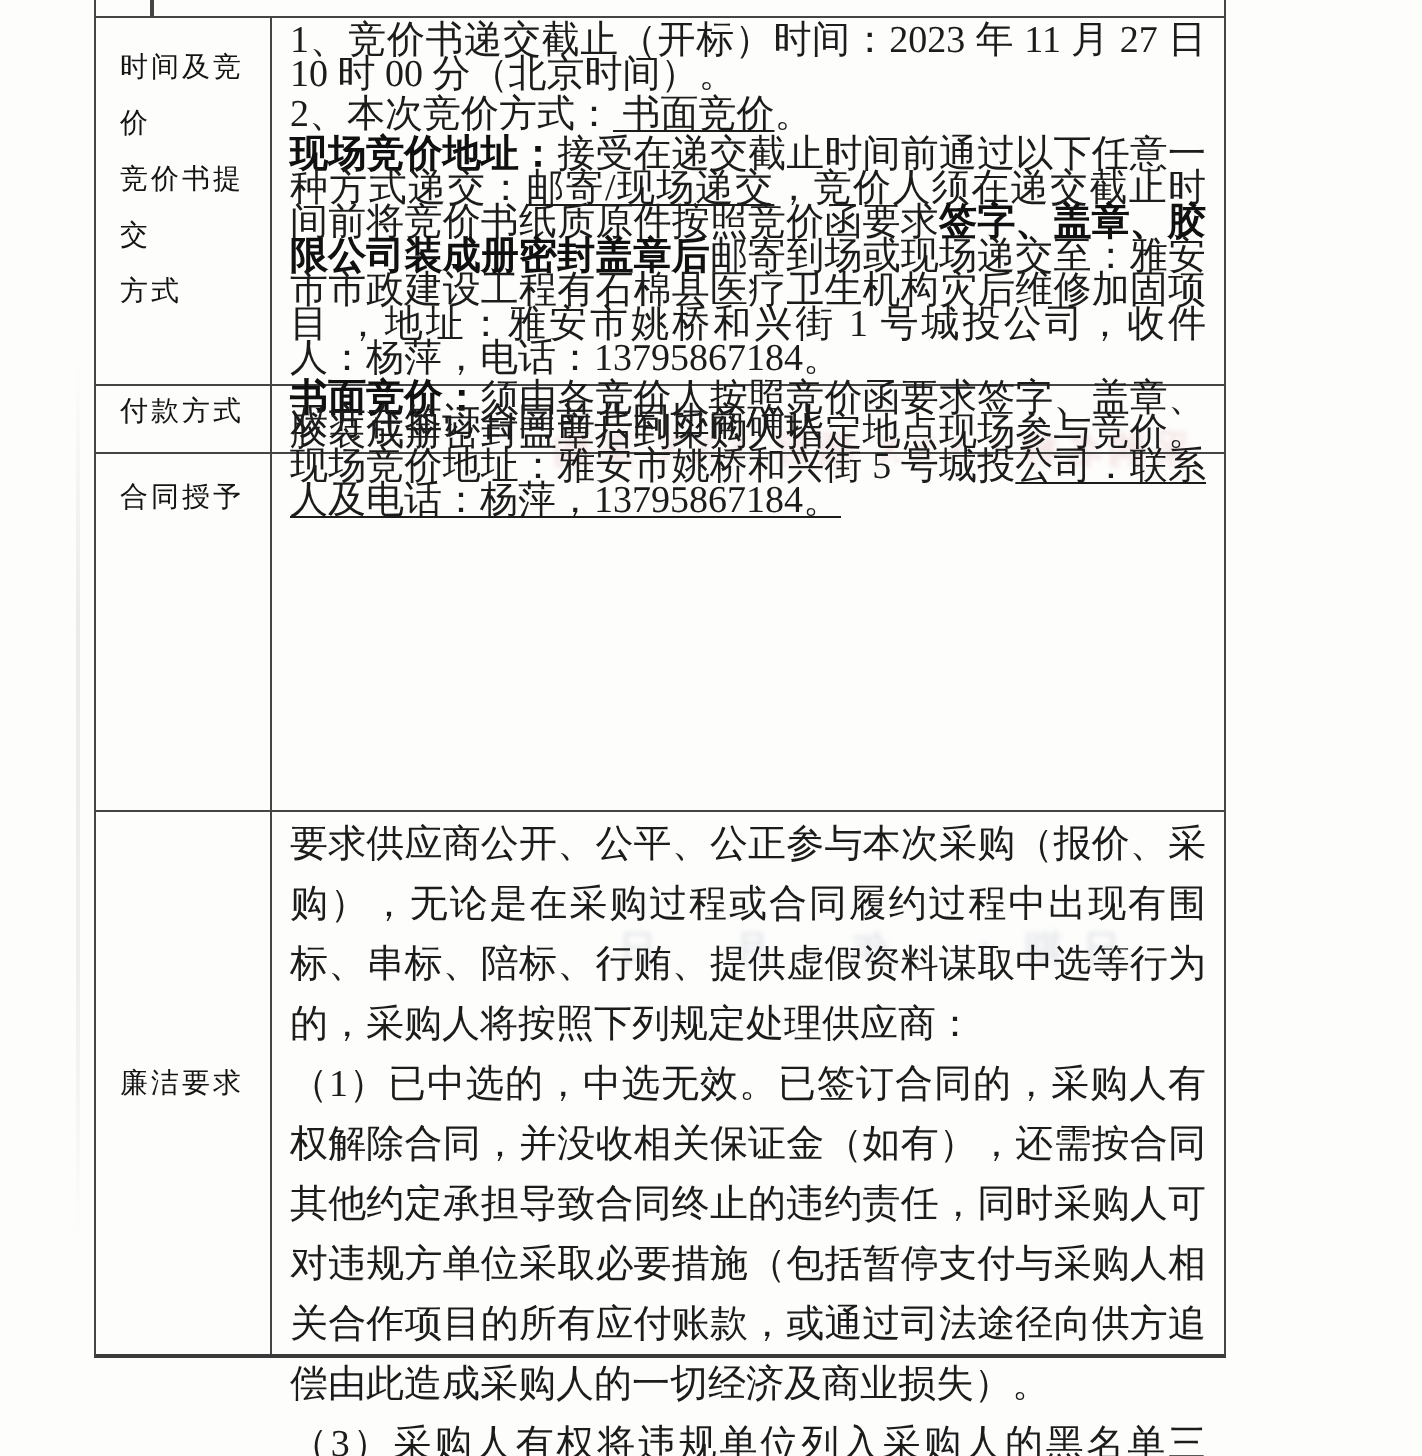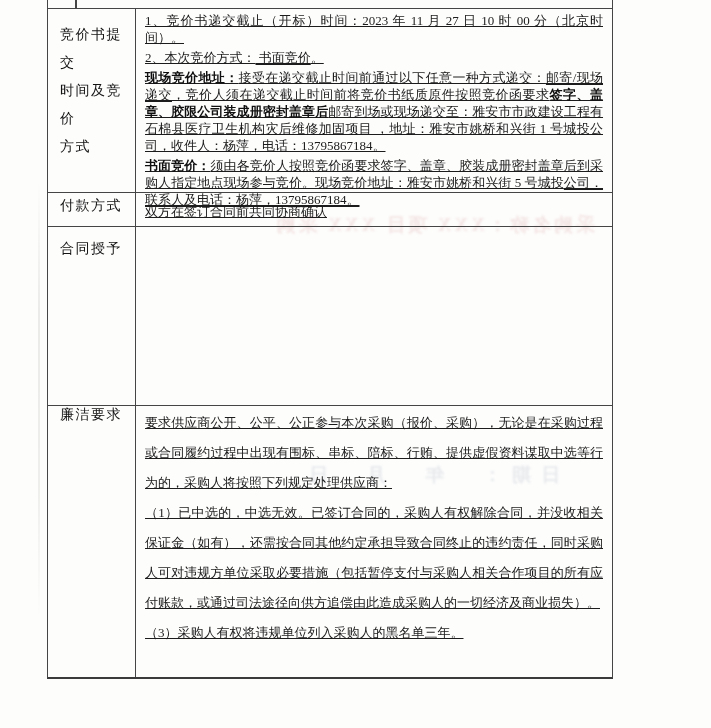--- a/index.html
+++ b/index.html
@@ -23,23 +23,22 @@
   .row{display:flex;border-bottom:1.5px solid #454545;box-sizing:border-box}
   .row:last-child{border-bottom:none}
   .cell-label{
     flex:0 0 88px;width:88px;box-sizing:border-box;
     border-right:1.5px solid #454545;
     font-size:14px;color:#141414;font-weight:500;letter-spacing:1.5px;
     padding-left:12px;
   }
   .cell-content{
     flex:1;box-sizing:border-box;min-width:0;
-    font-size:13px;padding:3px 9px 0 9px;color:#1c1c1c;
+    font-size:19px;padding:3px 9px 0 9px;color:#1c1c1c;
     text-align:justify;
-    text-decoration:underline;
   }
   .cell-content p{margin:0}
   .b{font-weight:700;color:#101010}
   .u{text-decoration:underline;text-underline-offset:2px}
 
   
   .row-bid{height:184px}
   .row-bid .cell-label{padding-top:12px;line-height:28px}
   .row-bid .cell-content p{line-height:17px;margin-bottom:3px}
 
@@ -50,21 +49,21 @@
   .row-pay .cell-content p{line-height:18px}
 
   
   .row-award{height:179px}
   .row-award .cell-label{padding-top:13px}
   .row-award .cell-content{padding-top:4px}
   .row-award .cell-content p{line-height:30px}
 
   
   .row-integrity{height:271px}
-  .row-integrity .cell-label{display:flex;align-items:flex-start;padding-top:0}
+  .row-integrity .cell-label{display:flex;align-items:center;padding-top:0}
   .row-integrity .cell-content{padding-top:2px}
   .row-integrity .cell-content p{line-height:30px}
 
   
   .bleed{
     position:absolute;transform:scaleX(-1);filter:blur(1.2px);
     font-weight:700;pointer-events:none;white-space:nowrap;
   }
   .bleed-1{left:255px;top:212px;width:340px;font-size:19px;
     color:rgba(196,110,110,.17);letter-spacing:3px}
@@ -79,22 +78,22 @@
 <div class="bleed bleed-1">采购名称：XXX 项目 XXX 采购</div>
 <div class="bleed bleed-2">日期：　年　月　日</div>
 
 <div class="table">
   <div class="pre-row">
     <div class="stub"></div>
   </div>
 
   <div class="row row-bid">
     <div class="cell-label">
+        <div>时间及竞价</div>
         <div>竞价书提交</div>
-        <div>时间及竞价</div>
         <div>方式</div>
       </div>
     <div class="cell-content">
         <p><span>1、竞价书递交截止（开标）时间：2023 年 11 月 27 日 10 时 00 分（北京时间）。</span></p>
         <p><span>2、本次竞价方式：</span><span class="u"> 书面竞价</span><span>。</span></p>
         <p><span class="b">现场竞价地址：</span><span>接受在递交截止时间前通过以下任意一种方式递交：</span><span class="u">邮寄/现场递交</span><span>，竞价人须在递交截止时间前将竞价书纸质原件按照竞价函要求</span><span class="b">签字、盖章、胶限公司装成册密封盖章后</span><span>邮寄到场或现场递交至：雅安市市政建设工程有石棉县医疗卫生机构灾后维修加固项目 ，地址：雅安市姚桥和兴街 1 号城投公司，收件人：杨萍，电话：13795867184。</span></p>
         <p><span class="b">书面竞价：</span><span>须由各竞价人按照竞价函要求签字、盖章、胶装成册密封盖章后到采购人指定地点现场参与竞价。现场竞价地址：雅安市姚桥和兴街 5 号城投</span><span class="u">公司．联系人及电话：杨萍，13795867184。</span></p>
       </div>
   </div>
 

